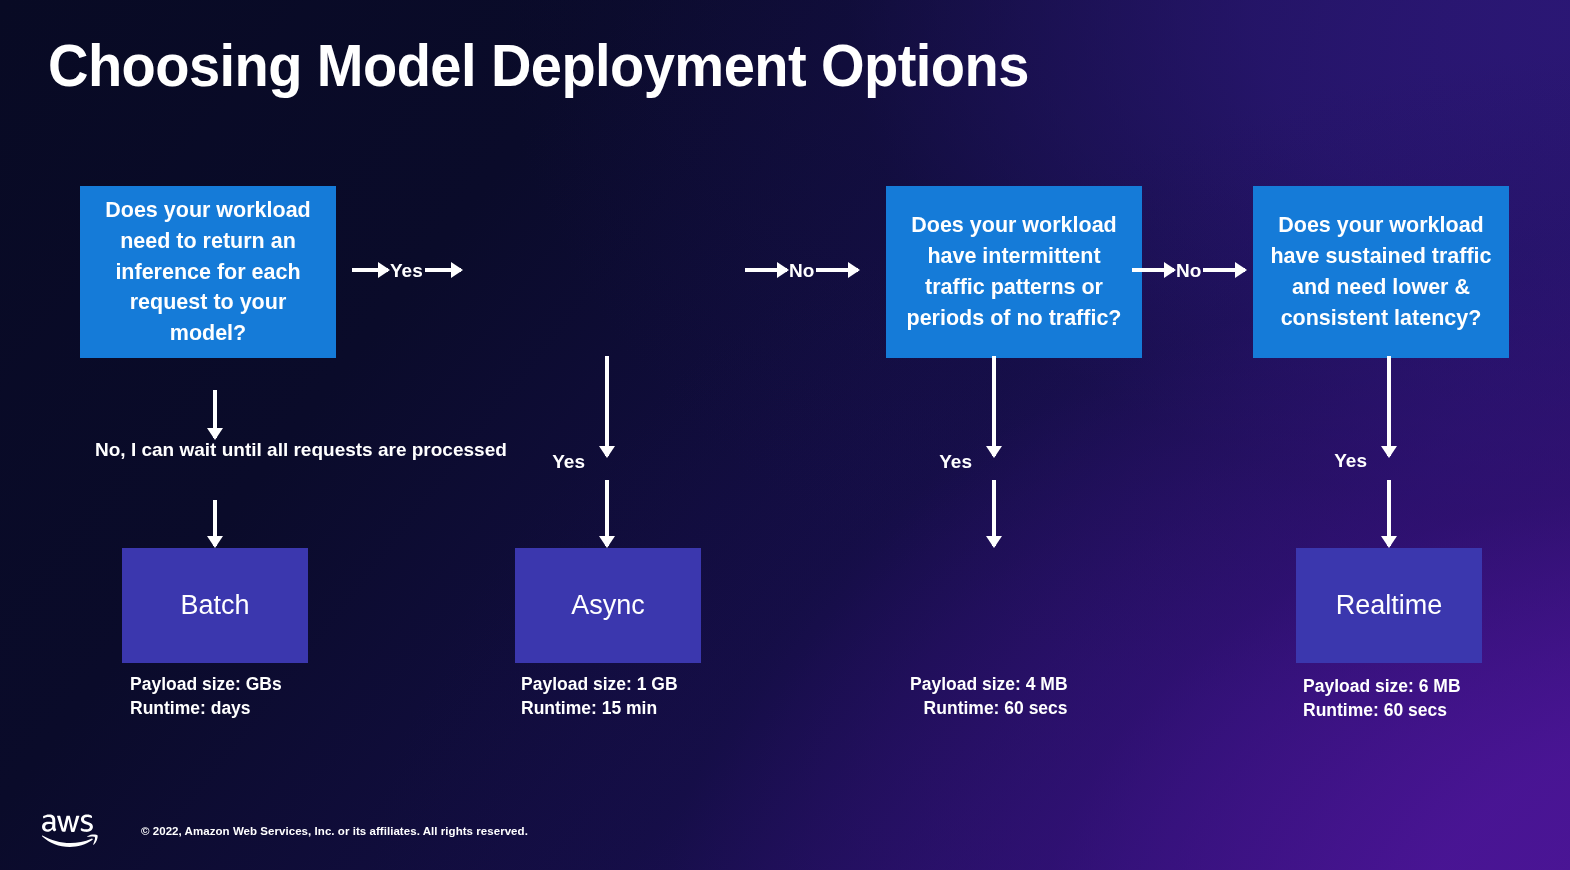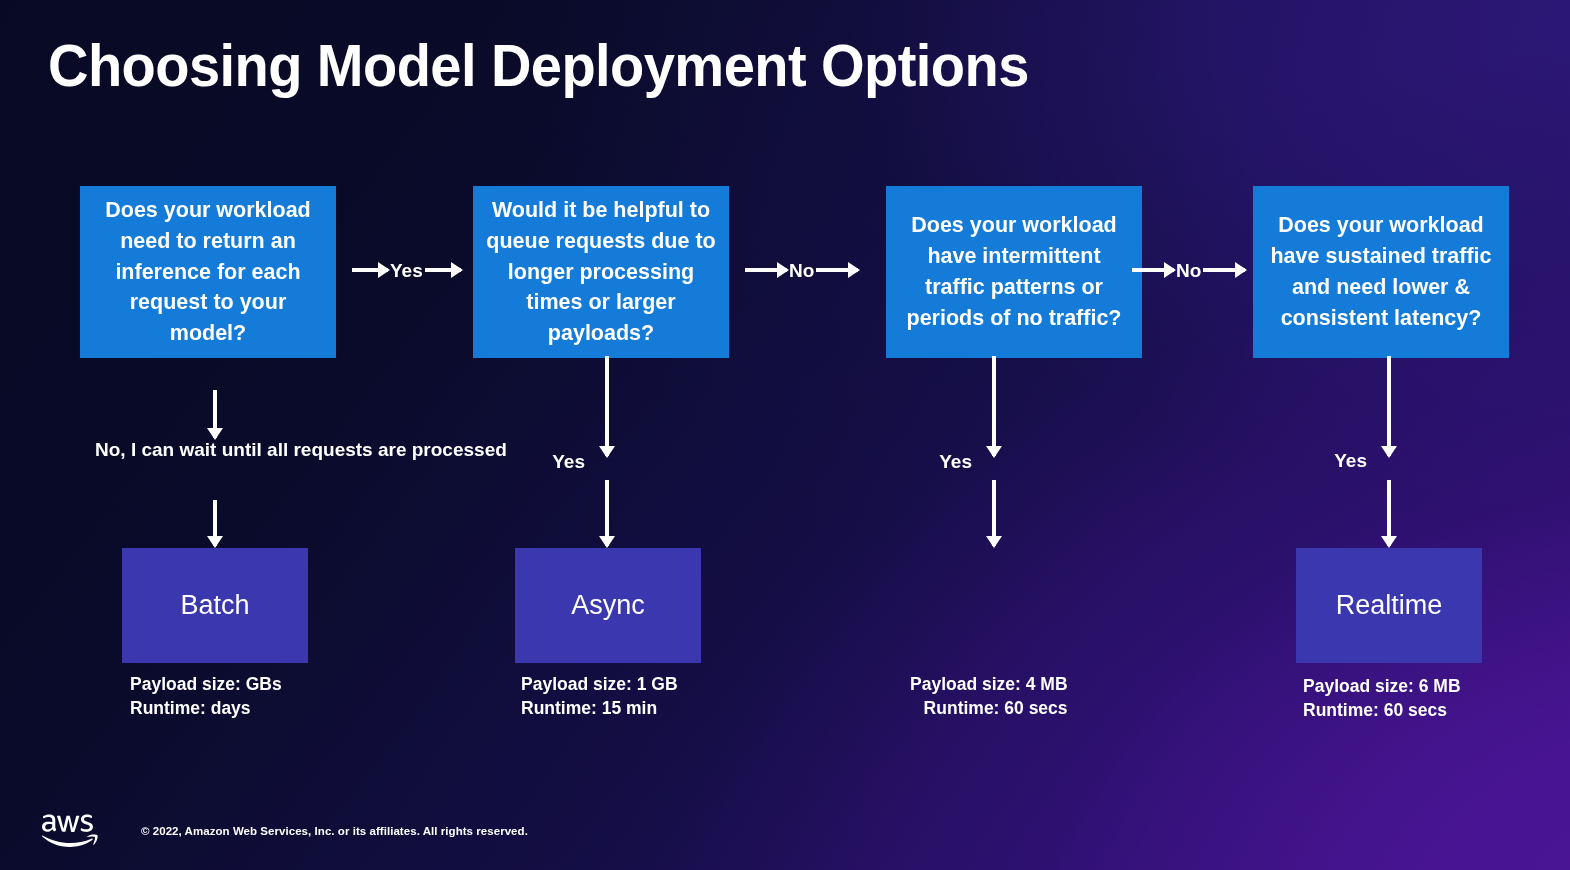--- a/index.html
+++ b/index.html
@@ -135,23 +135,20 @@
 </head>
 <body>
 
 <div class="page">
 
   <div class="title">Choosing Model Deployment Options</div>
 
   <div class="dbox d1">
     <div class="txt">Does your workload need to return an inference for each request to your model?</div>
   </div>
-  <div class="dbox d2">
-    <div class="txt">Would it be helpful to queue requests due to longer processing times or larger payloads?</div>
-  </div>
   <div class="dbox d3">
     <div class="txt">Does your workload have intermittent traffic patterns or periods of no traffic?</div>
   </div>
   <div class="dbox d4">
     <div class="txt">Does your workload have sustained traffic and need lower &amp; consistent latency?</div>
   </div>
 
   <div class="hconn h1">
     <div class="seg arrow"></div>
     <div class="lbl">Yes</div>

